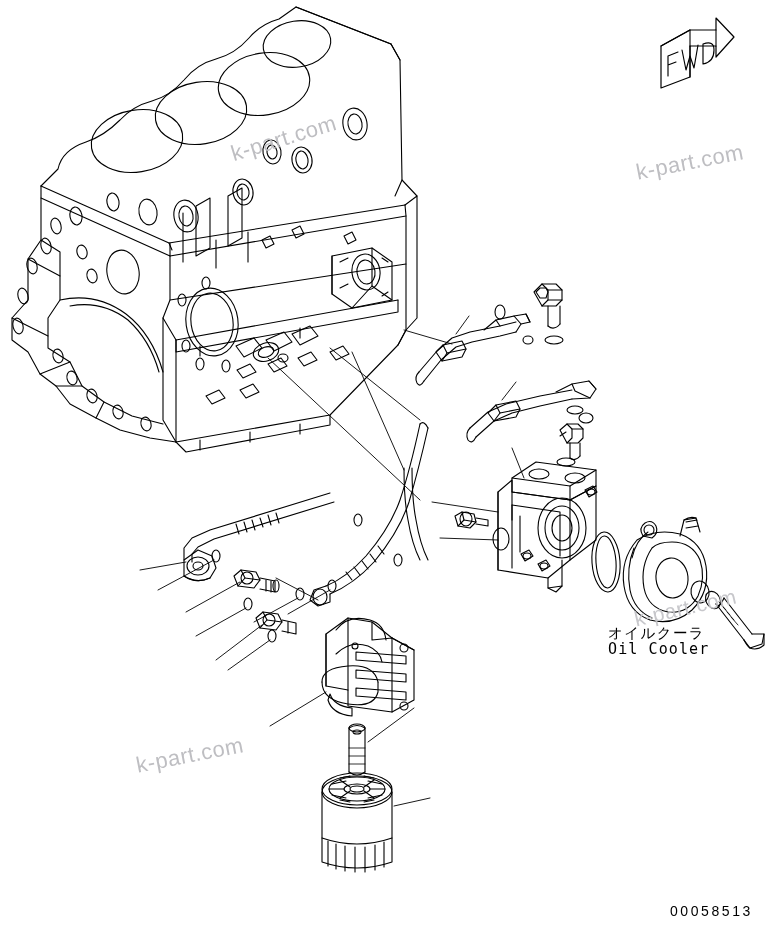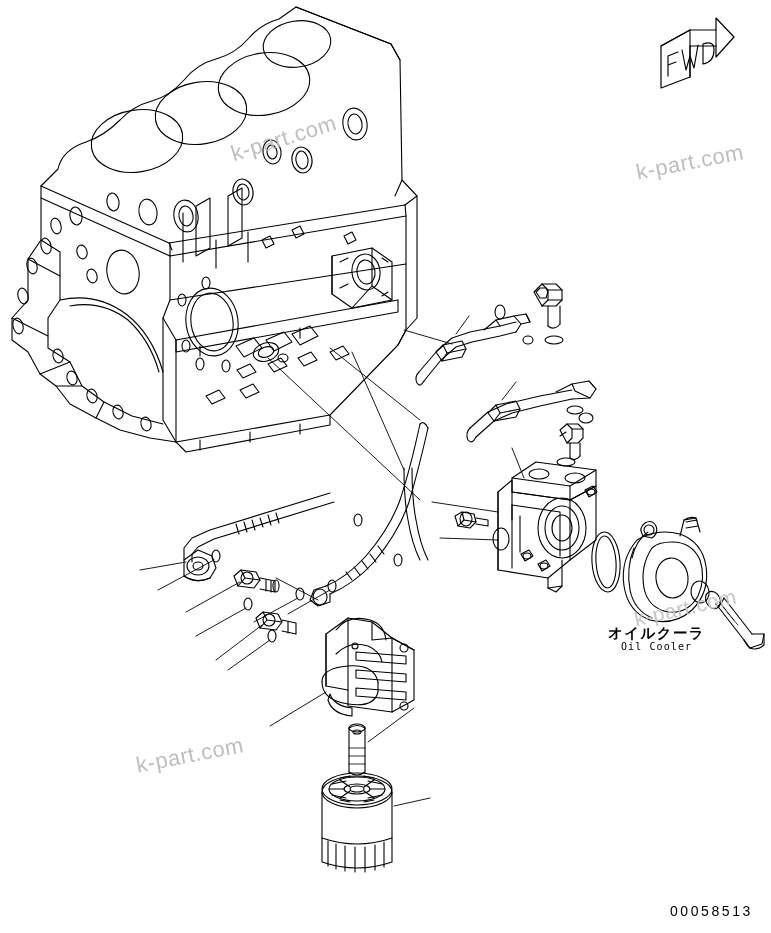--- a/index.html
+++ b/index.html
@@ -45,26 +45,26 @@
     top:626px;
     line-height:1.04;
     color:#000;
     white-space:nowrap;
   }
   #cooler-label .jp{
     display:block;
     font-family:"DejaVu Sans", sans-serif;
     font-size:14.5px;
     letter-spacing:1.4px;
-    font-weight:700;
+    font-weight:400;
   }
   #cooler-label .en{
     display:block;
     font-family:"DejaVu Sans Mono","Liberation Mono", monospace;
-    font-size:10px;
+    font-size:15px;
     letter-spacing:1.1px;
     margin-top:1px;
     text-align:center;
   }
 
   
 
   
   #part-number{
     position:absolute;

